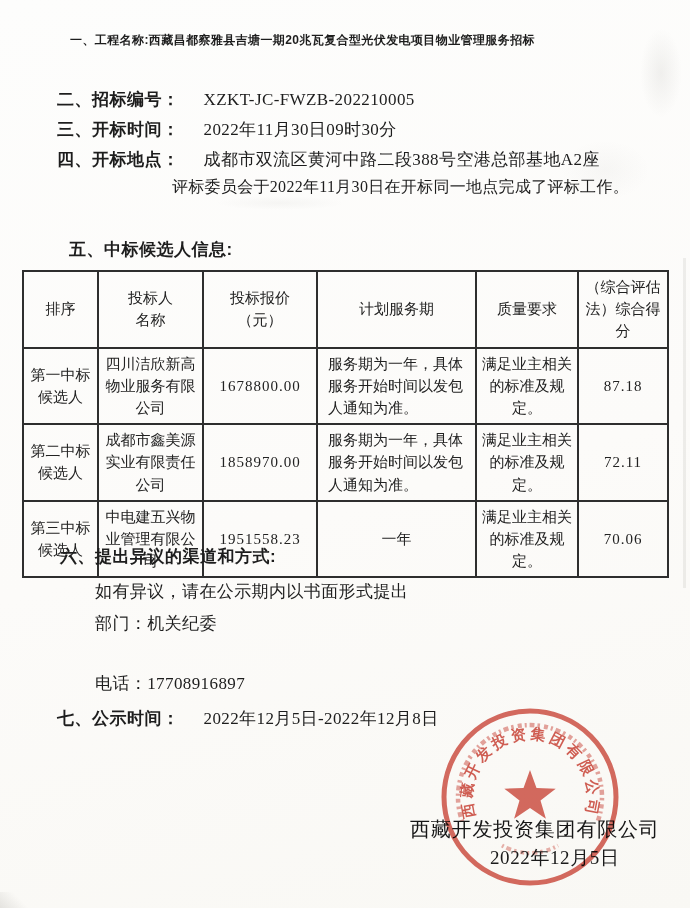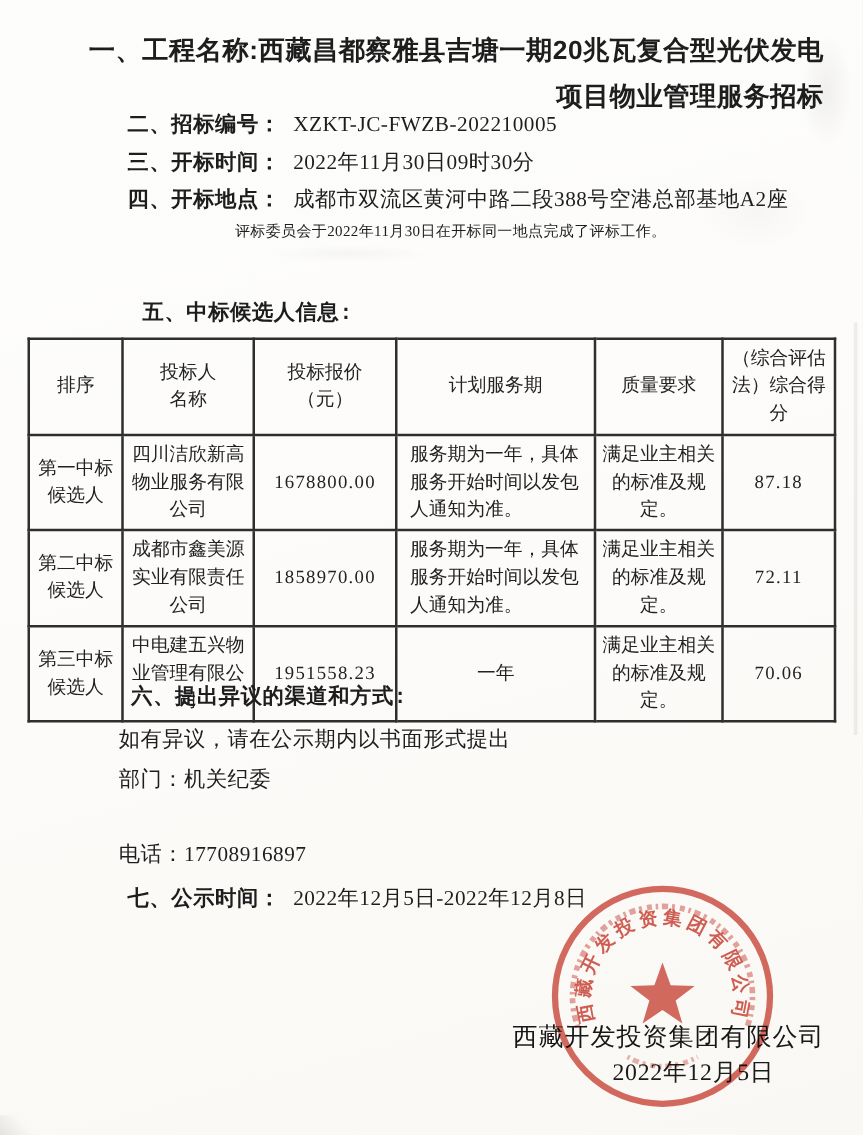--- a/index.html
+++ b/index.html
@@ -9,34 +9,34 @@
     color:#1d1d1d;
     background:#f4f3ef;
   }
   .page {
     position:relative; width:690px; height:908px; overflow:hidden;
     background:linear-gradient(165deg,#fdfdfc 0%,#fcfbf9 55%,#f9f8f4 100%);
   }
   
   .item { position:absolute; margin:0; font-size:17px; white-space:nowrap; }
   .lbl {
-    font-family:Liberation Mono, monospace;
-    font-weight:700; letter-spacing:0.5px;margin-left:45px;
+    font-family:Liberation Sans, sans-serif;
+    font-weight:700; letter-spacing:0.5px;
   }
-  .val { margin-left:10px; letter-spacing:0.4px; }
+  .val { margin-left:24px; letter-spacing:0.4px; }
   #p1 {
-    left:57px; top:22px; width:602px;
+    left:70px; top:22px; width:602px;
     white-space:normal; line-height:37px;
     font-family:"Liberation Sans","DejaVu Sans",sans-serif;
-    font-weight:700; font-size:21px; letter-spacing:0.4px;text-align:right;
+    font-weight:700; font-size:12px; letter-spacing:0.4px;
   }
   #p2 { left:57px; top:88px; }
   #p3 { left:57px; top:118px; }
   #p4 { left:57px; top:148px; }
-  #p4note { left:188px; top:177px; font-size:12px; letter-spacing:0.3px; }
+  #p4note { left:172px; top:177px; font-size:16px; letter-spacing:0.3px; }
   #p5 { left:69px; top:238px; }
   #s6 { left:60px; top:545px; }
   .subline { position:absolute; left:95px; margin:0; font-size:17px; white-space:nowrap; letter-spacing:0.4px; }
   #s6a { top:580px;text-align:center; }
   #s6b { top:612px; }
   #s6c { top:672px; }
   #s6d { top:677px; }
   #s7 { left:57px; top:707px; }
   .sub-lbl { margin-right:0; }
   

